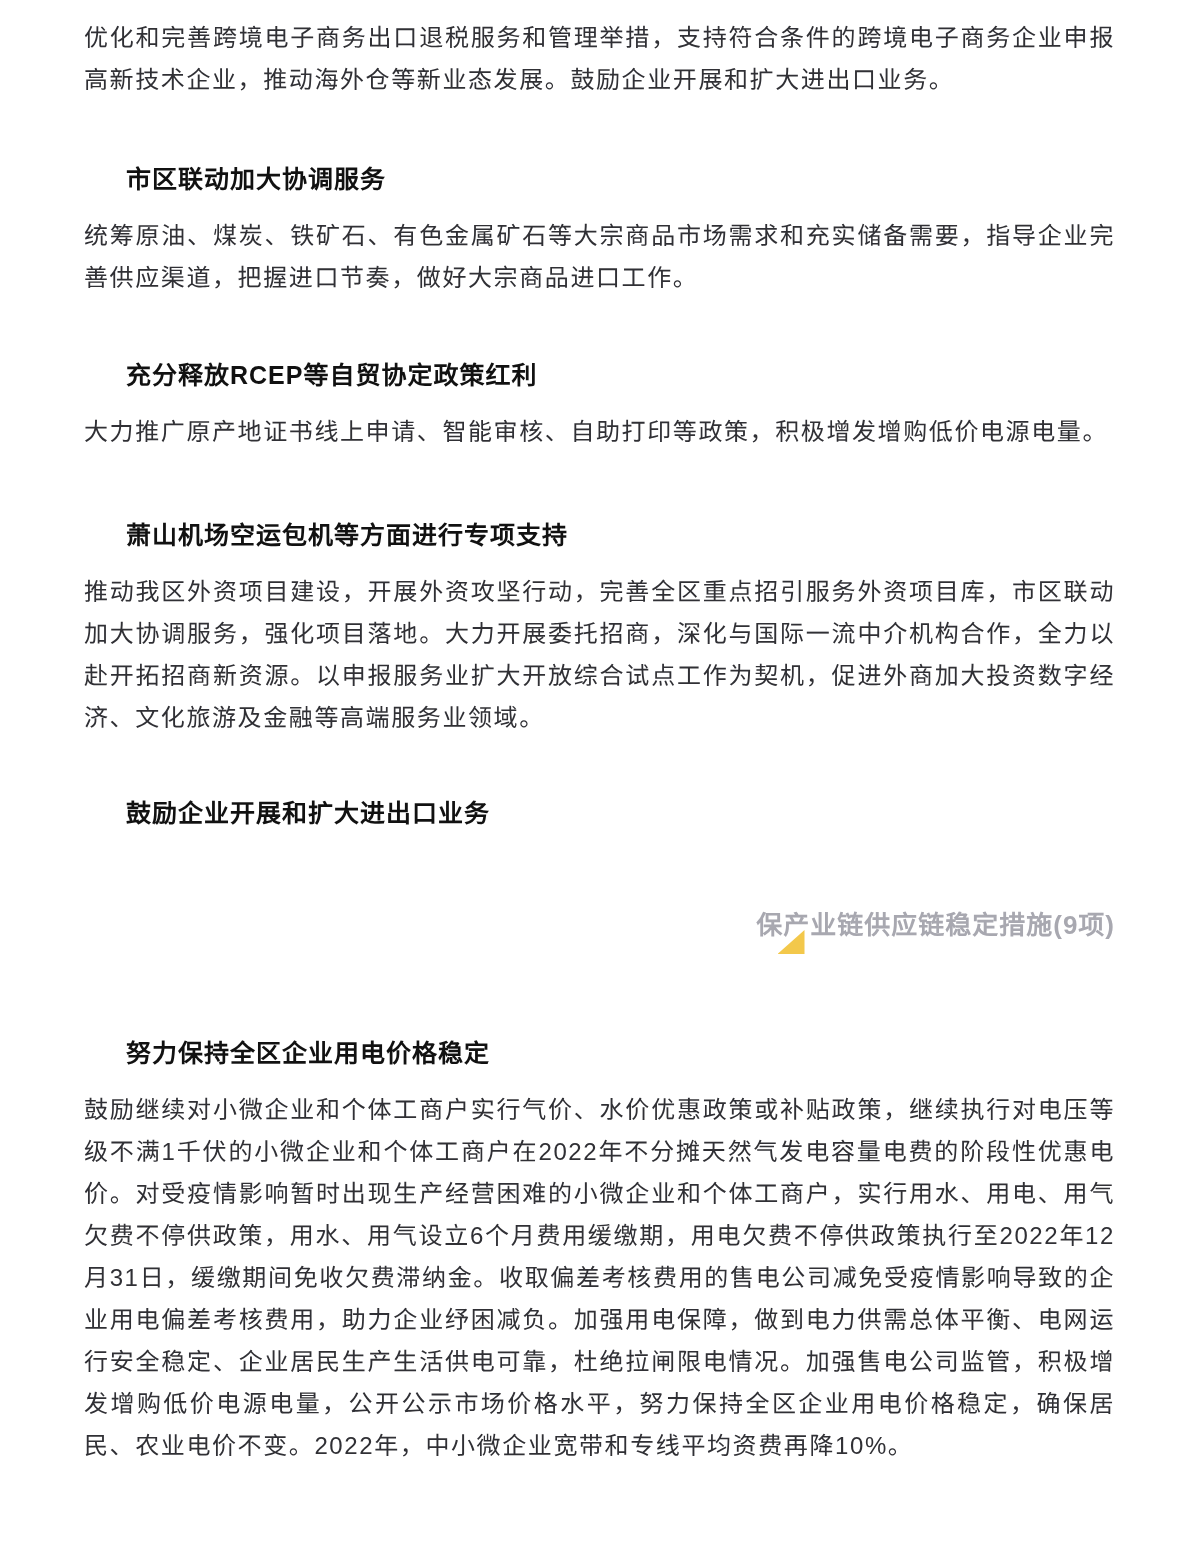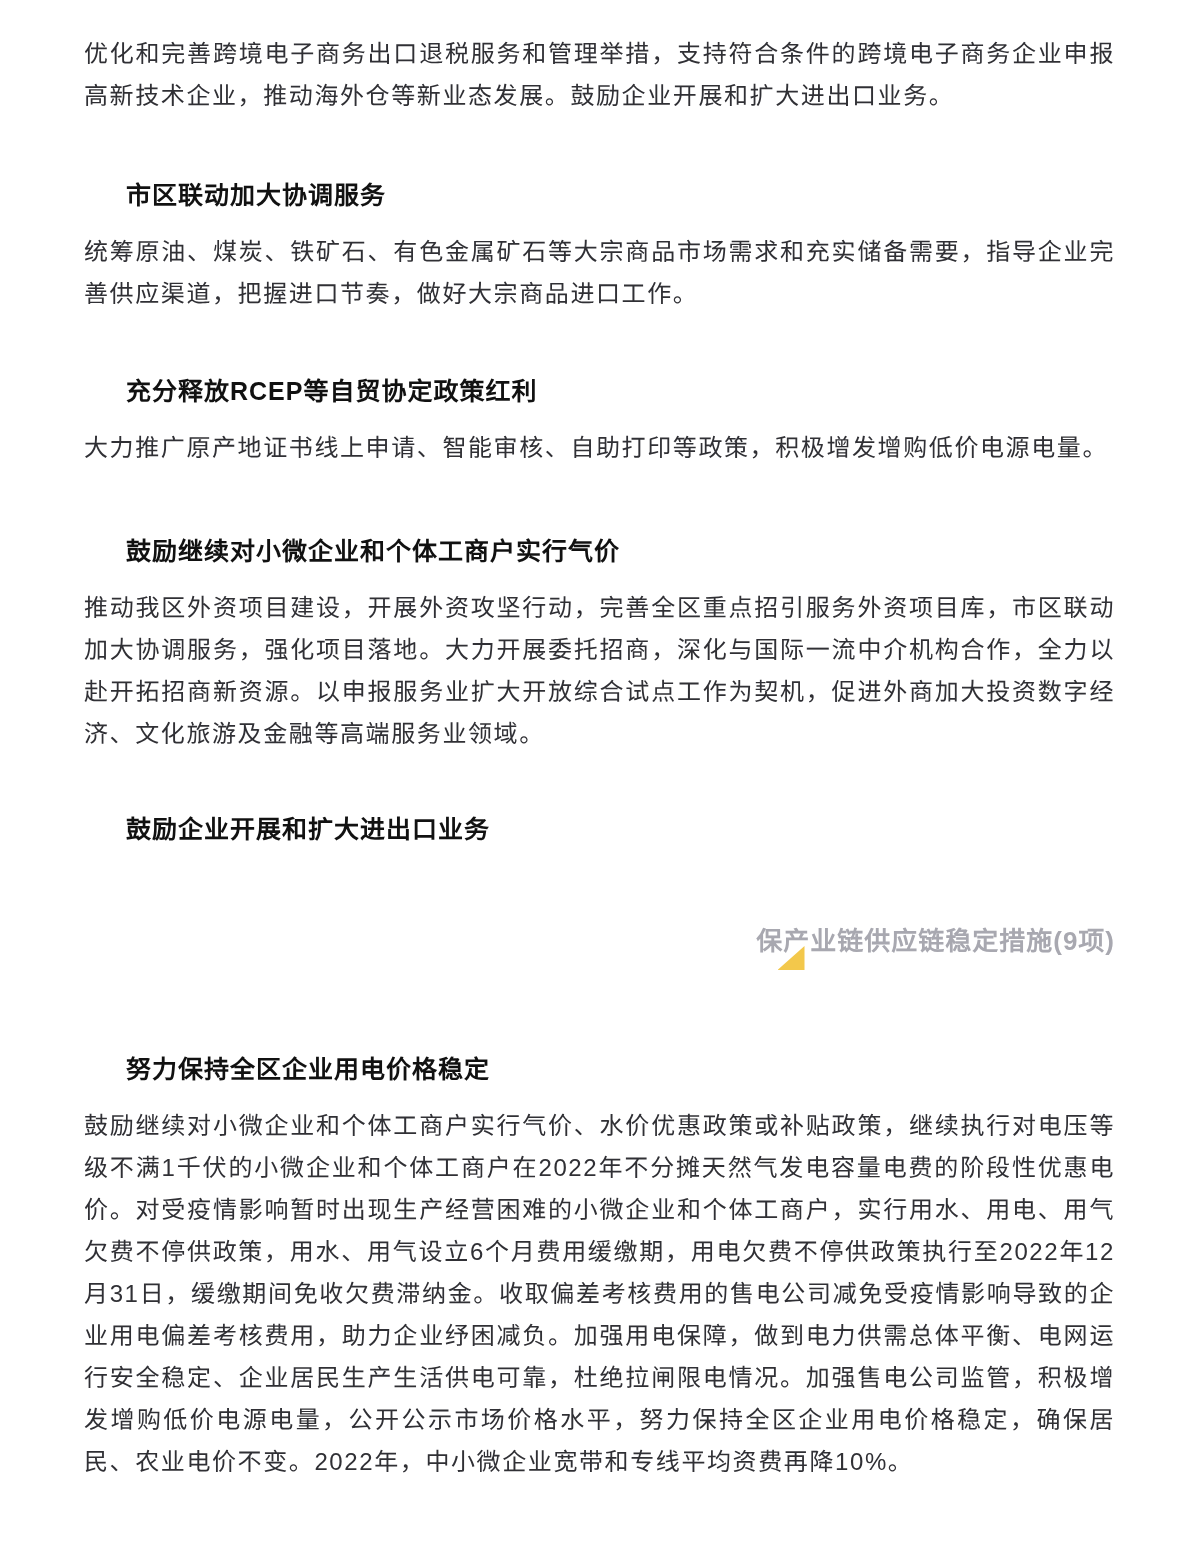--- a/index.html
+++ b/index.html
@@ -21,21 +21,21 @@
   .para {
     margin: 0;
     text-align: justify;
     text-justify: inter-character;
     font-size: 24px;
     line-height: 42px;
     letter-spacing: 1.6px;
     color: #303035;
     font-weight: 400;
   }
-  .para.first { padding-top: 33px; }
+  .para.first { padding-top: 17px; }
   .para.after-heading { margin-top: 18px; }
   .heading {
     margin: 0;
     padding-left: 42px;
     font-size: 25px;
     line-height: 36px;
     font-weight: 700;
     color: #111111;
     letter-spacing: 1px;
   }
@@ -70,21 +70,21 @@
 <div class="page">
 
   <p class="para first">优化和完善跨境电子商务出口退税服务和管理举措，支持符合条件的跨境电子商务企业申报高新技术企业，推动海外仓等新业态发展。鼓励企业开展和扩大进出口业务。</p>
 
   <h3 class="heading mt-h1">市区联动加大协调服务</h3>
   <p class="para after-heading">统筹原油、煤炭、铁矿石、有色金属矿石等大宗商品市场需求和充实储备需要，指导企业完善供应渠道，把握进口节奏，做好大宗商品进口工作。</p>
 
   <h3 class="heading mt-h2">充分释放RCEP等自贸协定政策红利</h3>
   <p class="para after-heading">大力推广原产地证书线上申请、智能审核、自助打印等政策，积极增发增购低价电源电量。</p>
 
-  <h3 class="heading mt-h3">鼓励继续对小微企业和个体工商户实行气价</h3>
+  <h3 class="heading mt-h3">萧山机场空运包机等方面进行专项支持</h3>
   <p class="para after-heading">推动我区外资项目建设，开展外资攻坚行动，完善全区重点招引服务外资项目库，市区联动加大协调服务，强化项目落地。大力开展委托招商，深化与国际一流中介机构合作，全力以赴开拓招商新资源。以申报服务业扩大开放综合试点工作为契机，促进外商加大投资数字经济、文化旅游及金融等高端服务业领域。</p>
 
   <h3 class="heading mt-h4">鼓励企业开展和扩大进出口业务</h3>
 
   <div class="divider">
     <span>保产业链供应链稳定措施(9项)</span>
     <span class="triangle"></span>
   </div>
 
   <h3 class="heading mt-h5">努力保持全区企业用电价格稳定</h3>

